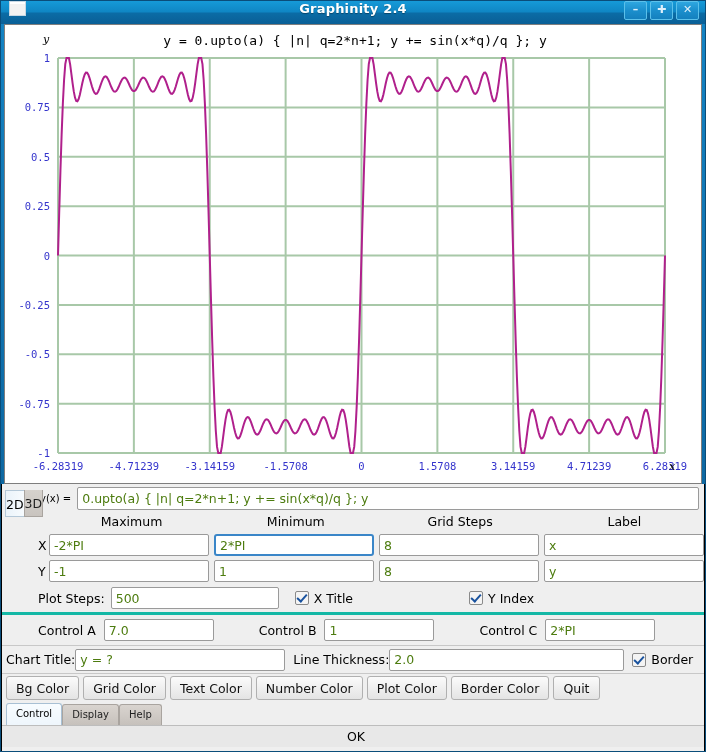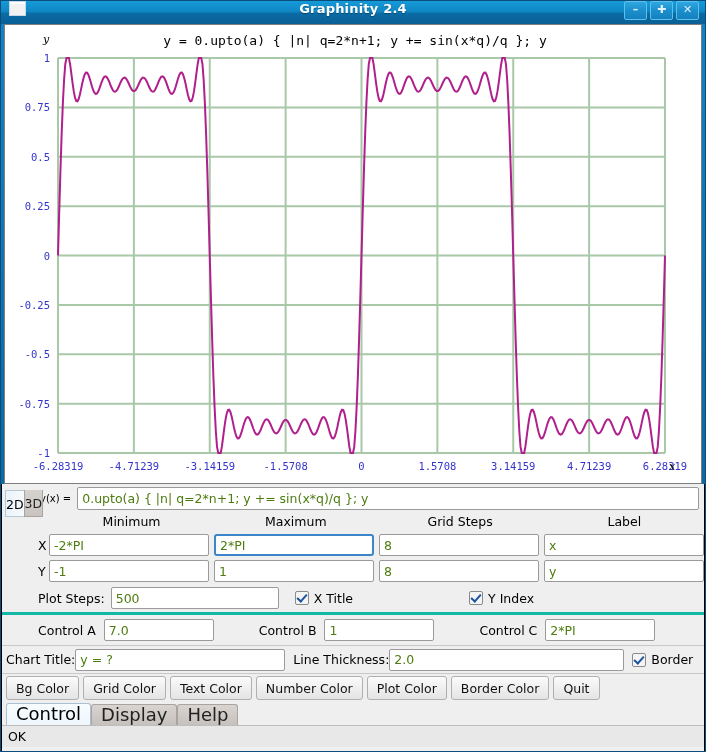--- a/index.html
+++ b/index.html
@@ -226,21 +226,21 @@
     height: 23px;
     display: flex;
     align-items: flex-end;
     padding-left: 4px;
     background: #efefef;
   }
   .btab {
     height: 21px;
     line-height: 20px;
     padding: 0 9px;
-    font-size: 18px;
+    font-size: 10px;
     border-radius: 3px 3px 0 0;
     cursor: pointer;
     box-sizing: border-box;
   }
   .btab.active {
     background: linear-gradient(to bottom, #f8fcff, #eef6fc);
     border: 1px solid #a8c0d4;
     border-bottom: none;
     height: 22px;
   }
@@ -252,20 +252,21 @@
   }
   #statusbar {
     height: 21px;
     background: #e8e8e8;
     border-top: 1px solid #bdbdbd;
     display: flex;
     align-items: center;
     padding-left: 6px;
     font-size: 12.5px;
     color: #000;
+    justify-content: center;
   }
 </style>
 </head>
 <body>
 
 <div id="app">
 
   <div id="titlebar">
     <div id="win-icon"></div>
     <div id="title-text">Graphinity 2.4</div>
@@ -340,22 +341,22 @@
       <div class="side-tab inactive">3D</div>
     </div>
 
     <div class="row" id="eq-row">
       <span id="eq-label">y(x) =</span>
       <input class="tf" id="eq-input" type="text" value="0.upto(a) { |n| q=2*n+1; y += sin(x*q)/q }; y" style="">
     </div>
 
     <div class="row" id="hdr-row">
       <span class="axis-letter"></span>
+      <span class="hdr hdr-max">Maximum</span>
       <span class="hdr hdr-min">Minimum</span>
-      <span class="hdr hdr-max">Maximum</span>
       <span class="hdr hdr-grid">Grid Steps</span>
       <span class="hdr hdr-lab">Label</span>
     </div>
 
     <div class="row axis-row">
       <span class="axis-letter">X</span>
       <input class="tf cell-min" type="text" value="-2*PI" style="">
       <input class="tf cell-max focused" type="text" value="2*PI" style="">
       <input class="tf cell-grid" type="text" value="8" style="">
       <input class="tf cell-lab" type="text" value="x" style="">

